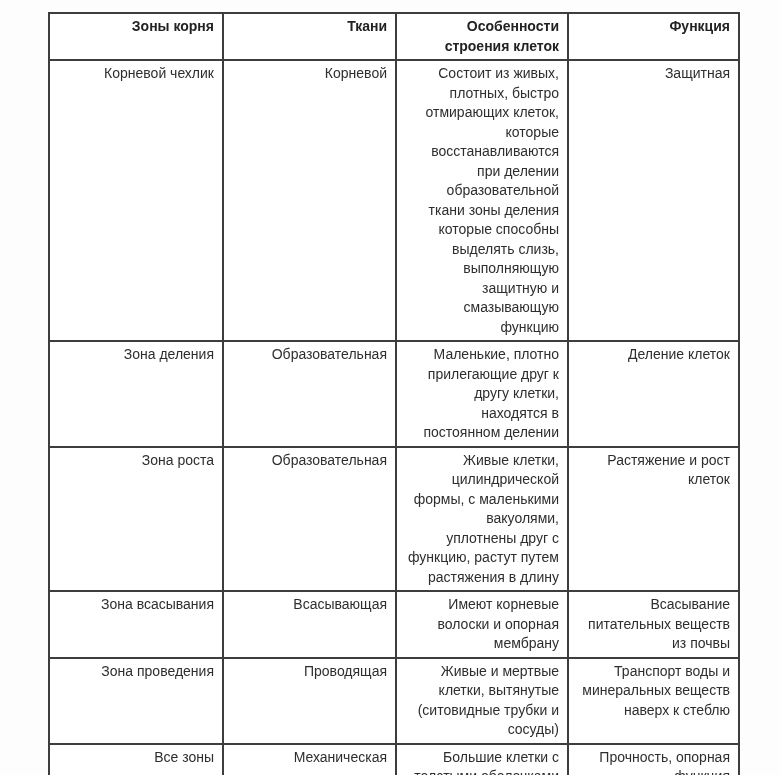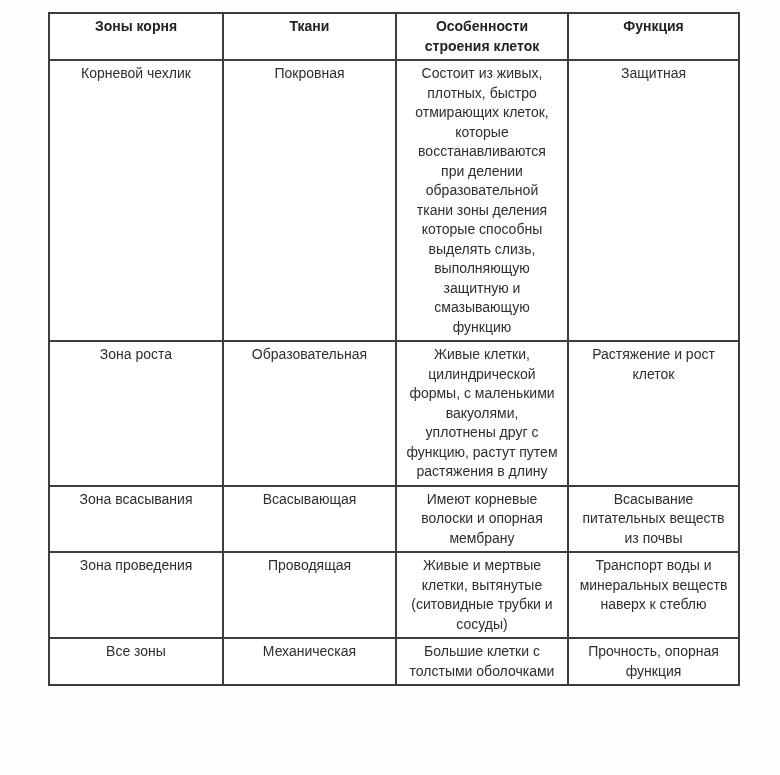--- a/index.html
+++ b/index.html
@@ -21,21 +21,21 @@
     top: 12px;
     width: 690px;
     border-collapse: collapse;
     table-layout: fixed;
     background: #ffffff;
   }
   table.root-table th,
   table.root-table td {
     border: 2px solid #3d3d3d;
     vertical-align: top;
-    text-align: center;
+    text-align: right;
     padding: 3px 8px 3px 8px;
     font-size: 14px;
     line-height: 19.5px;
     color: #2e2e2e;
     white-space: pre-line;
     overflow: hidden;
   }
   table.root-table th {
     font-weight: bold;
     color: #222222;
@@ -65,36 +65,46 @@
         <th>Зоны корня</th>
         <th>Ткани</th>
         <th>Особенности
 строения клеток</th>
         <th>Функция</th>
       </tr>
     </thead>
     <tbody>
       <tr class="r-0">
         <td>Корневой чехлик</td>
-        <td>Покровная</td>
+        <td>Корневой</td>
         <td>Состоит из живых,
 плотных, быстро
 отмирающих клеток,
 которые
 восстанавливаются
 при делении
 образовательной
 ткани зоны деления
 которые способны
 выделять слизь,
 выполняющую
 защитную и
 смазывающую
 функцию</td>
         <td>Защитная</td>
+      </tr>
+      <tr class="r-1">
+        <td>Зона деления</td>
+        <td>Образовательная</td>
+        <td>Маленькие, плотно
+прилегающие друг к
+другу клетки,
+находятся в
+постоянном делении</td>
+        <td>Деление клеток</td>
       </tr>
       <tr class="r-2">
         <td>Зона роста</td>
         <td>Образовательная</td>
         <td>Живые клетки,
 цилиндрической
 формы, с маленькими
 вакуолями,
 уплотнены друг с
 функцию, растут путем

